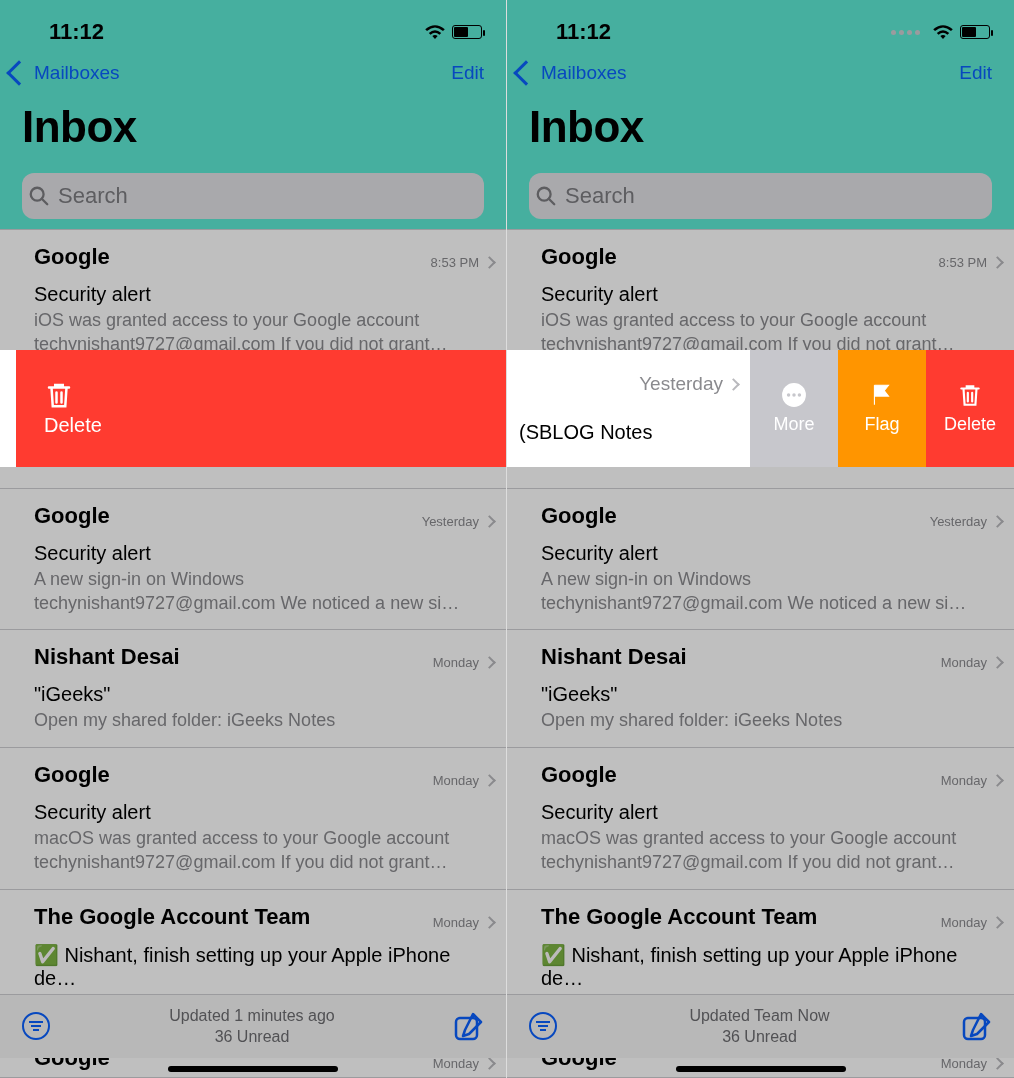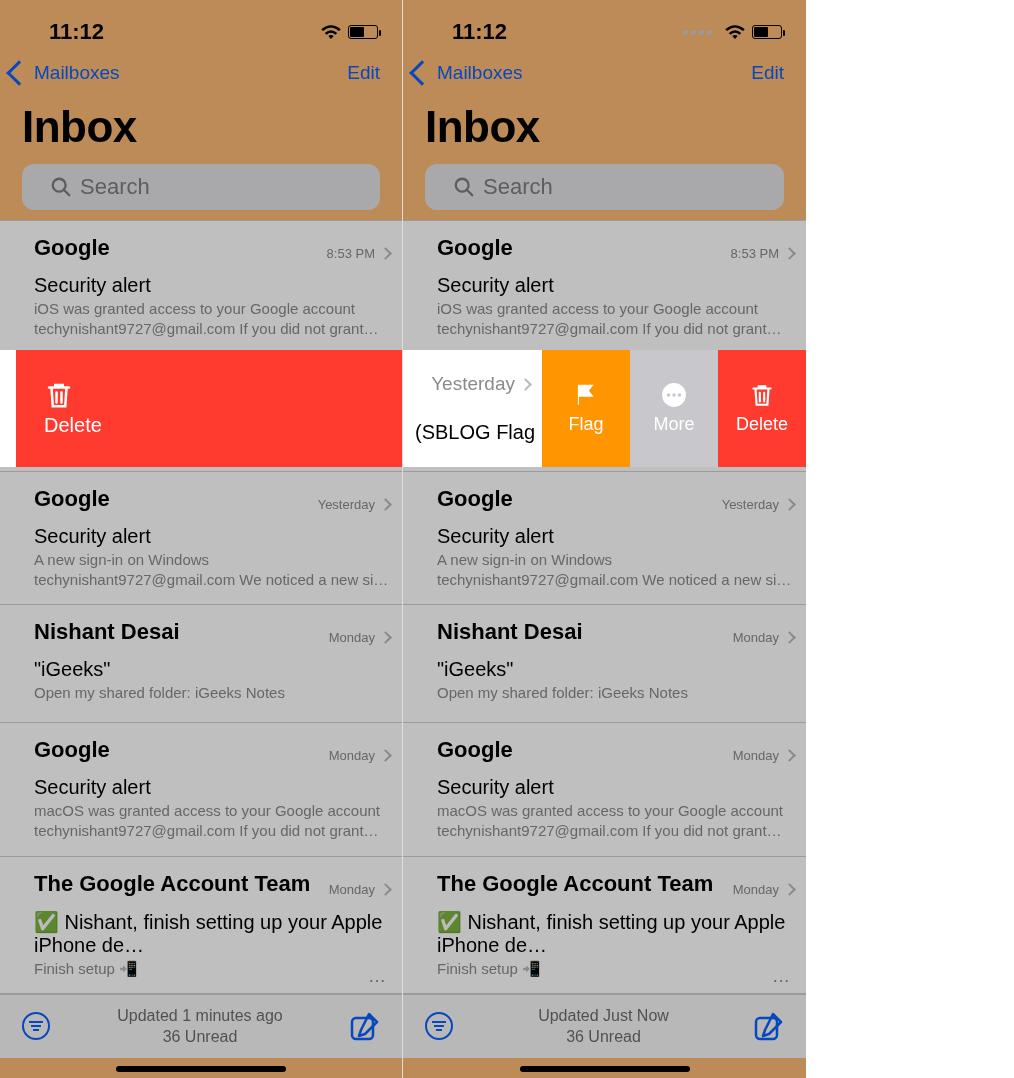--- a/index.html
+++ b/index.html
@@ -1,38 +1,38 @@
 <!DOCTYPE html>
 <html><head>
 <meta charset="utf-8">
 <style>
   * { box-sizing: border-box; margin: 0; padding: 0; }
   html, body { width: 1014px; height: 1078px; font-family: -apple-system, "Helvetica Neue", Arial, sans-serif; background: #fff; }
   .container { display: flex; width: 1014px; height: 1078px; background:#fff; }
-  .phone { position: relative; width: 403px; height: 1078px; background: #fdba74; overflow: hidden; border-right:1px solid #ddd; }
+  .phone { position: relative; width: 507px; height: 1078px; background: #5eead4; overflow: hidden; border-right:1px solid #ddd; }
   .phone:last-child { border-right:none; }
   .dim-overlay { position: absolute; inset:0; background: rgba(0,0,0,0.25); pointer-events:none; }
   .swipe-row { position:absolute; left:0; right:0; height:117px; background:transparent; z-index:5; }
   .statusbar { padding: 14px 24px 0 24px; height: 50px; display:flex; justify-content:space-between; align-items:center; font-weight:600; font-size:22px; }
   .sb-left { margin-left:25px; }
   .sb-right { display:flex; align-items:center; gap:6px; }
   .nav { display:flex; justify-content:space-between; align-items:center; padding: 12px 22px 8px 10px; font-size:19px; color:#0a60ff; }
   .nav-left { display:flex; align-items:center; gap:2px; }
   .chevron-back { width:18px; height:18px; border-left:3px solid #0a60ff; border-bottom:3px solid #0a60ff; transform:rotate(45deg); margin-right:4px; }
   .title { font-size:44px; font-weight:800; padding: 10px 22px 12px 22px; letter-spacing:-0.5px; }
-  .search { margin: 0 22px 10px 22px; background:#e2e2e6; border-radius:12px; height:46px; display:flex; align-items:center; padding:0 28px; color:#7c7c80; font-size:22px; gap:8px; }
+  .search { margin: 9px 22px 10px 22px; background:#e2e2e6; border-radius:12px; height:46px; display:flex; align-items:center; padding:0 6px; color:#7c7c80; font-size:22px; gap:8px; }
   .search svg { flex-shrink:0; }
   .list { border-top:1px solid #cfcfd3; }
   .row { position:relative; padding: 14px 12px 14px 34px; border-bottom:1px solid #cfcfd3; background:#fff; min-height:104px; }
   .row-top { display:flex; justify-content:space-between; align-items:flex-end; }
   .sender { font-size:22px; font-weight:700; color:#000; }
   .time { font-size:13px; color:#8a8a8e; display:flex; align-items:center; gap:6px; }
   .chev { width:9px; height:9px; border-top:2px solid #b9b9bd; border-right:2px solid #b9b9bd; transform:rotate(45deg); }
   .subject { font-size:20px; color:#000; margin-top:13px; }
-  .preview { font-size:15px; color:#8a8a8e; line-height:1.35; margin-top:2px; white-space:nowrap; overflow:hidden; text-overflow:ellipsis; }
+  .preview { font-size:18px; color:#8a8a8e; line-height:1.35; margin-top:2px; white-space:nowrap; overflow:hidden; text-overflow:ellipsis; }
   .preview2 { display:block; white-space:nowrap; overflow:hidden; text-overflow:ellipsis; }
   .toolbar { position:absolute; left:0; right:0; bottom:20px; padding:10px 22px 10px 22px; border-top:1px solid #cfcfd3; display:flex; justify-content:space-between; align-items:center; background:#f6f6f6; }
   .tb-center { text-align:center; font-size:16px; color:#6d6d71; line-height:1.35; }
   .home-ind { position:absolute; bottom:6px; left:50%; transform:translateX(-50%); width:170px; height:6px; border-radius:4px; background:#000; }
   .ellipsis-small { position:absolute; right:14px; bottom:6px; color:#8a8a8e; font-size:18px; letter-spacing:2px; }
 
   
   .swipe-full-delete { position:absolute; inset:0; background:#ff3b30; display:flex; flex-direction:column; justify-content:center; align-items:flex-start; padding-left:28px; color:#fff; font-size:20px; font-weight:500; }
   .swipe-full-delete .trash { margin-bottom:4px; }
   .swipe-left-gap { position:absolute; left:0; top:0; bottom:0; width:16px; background:#fff; }
@@ -360,59 +360,59 @@
 
   <div class="toolbar">
     <div class="filter-ring">
       <div class="bars">
             <span></span>
             <span></span>
             <span></span>
           </div>
     </div>
     <div class="tb-center">
-      <div>Updated Just Now</div>
+      <div>Updated Team Now</div>
       <div>36 Unread</div>
     </div>
     <div class="compose">
       <svg viewBox="0 0 30 30">
         <rect x="2" y="7" width="21" height="21" rx="4" fill="none" stroke="#0a60ff" stroke-width="2.5"></rect>
         <path d="M19 3 L27 11 L15 23 L9 25 L11 19 Z" fill="none" stroke="#0a60ff" stroke-width="2.5" stroke-linejoin="round"></path>
       </svg>
     </div>
   </div>
 
   <div class="home-ind"></div>
 
   <div class="dim-overlay"></div>
 
   <div class="swipe-row" style="top:350px">
     <div class="swipe-body" style="right:264px;">
       <div class="stime">
             <span>Yesterday</span>
             <span class="chev"></span>
           </div>
-      <div class="ssub">(SBLOG Flag</div>
+      <div class="ssub">(SBLOG Notes</div>
     </div>
     <div class="swipe-actions-right" style="width:264px;">
-      <div class="action-btn btn-flag">
-        <svg width="26" height="26" viewBox="0 0 24 24">
-              <path d="M5 3 V21 M5 3 H18 L14 8 L18 13 H5" fill="#fff" stroke="#fff" stroke-width="1"></path>
-            </svg>
-        <span>Flag</span>
-      </div>
       <div class="action-btn btn-more">
         <svg width="26" height="26" viewBox="0 0 24 24">
               <circle cx="12" cy="12" r="11" fill="#fff"></circle>
               <circle cx="7" cy="12" r="1.6" fill="#c7c7cc"></circle>
               <circle cx="12" cy="12" r="1.6" fill="#c7c7cc"></circle>
               <circle cx="17" cy="12" r="1.6" fill="#c7c7cc"></circle>
             </svg>
         <span>More</span>
       </div>
+      <div class="action-btn btn-flag">
+        <svg width="26" height="26" viewBox="0 0 24 24">
+              <path d="M5 3 V21 M5 3 H18 L14 8 L18 13 H5" fill="#fff" stroke="#fff" stroke-width="1"></path>
+            </svg>
+        <span>Flag</span>
+      </div>
       <div class="action-btn btn-delete">
         <svg width="26" height="26" viewBox="0 0 24 24">
               <path d="M4 6 H20 M9 6 V4 H15 V6 M6 6 L7 21 H17 L18 6 M10 10 V18 M14 10 V18" fill="none" stroke="#fff" stroke-width="2" stroke-linecap="round"></path>
             </svg>
         <span>Delete</span>
       </div>
     </div>
   </div>
 
 </div>

